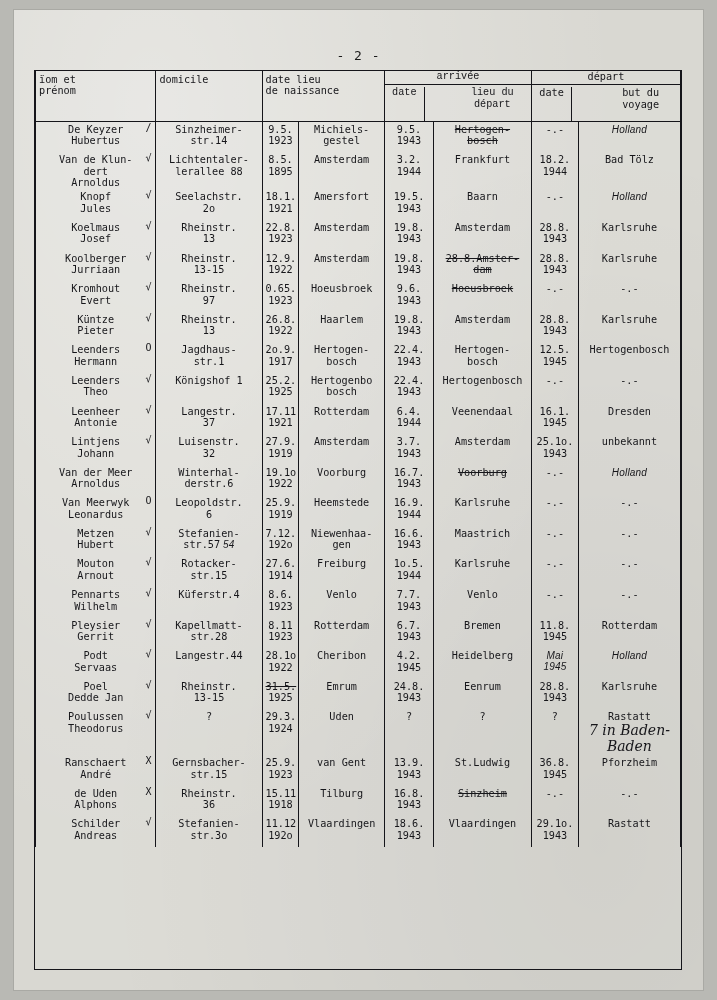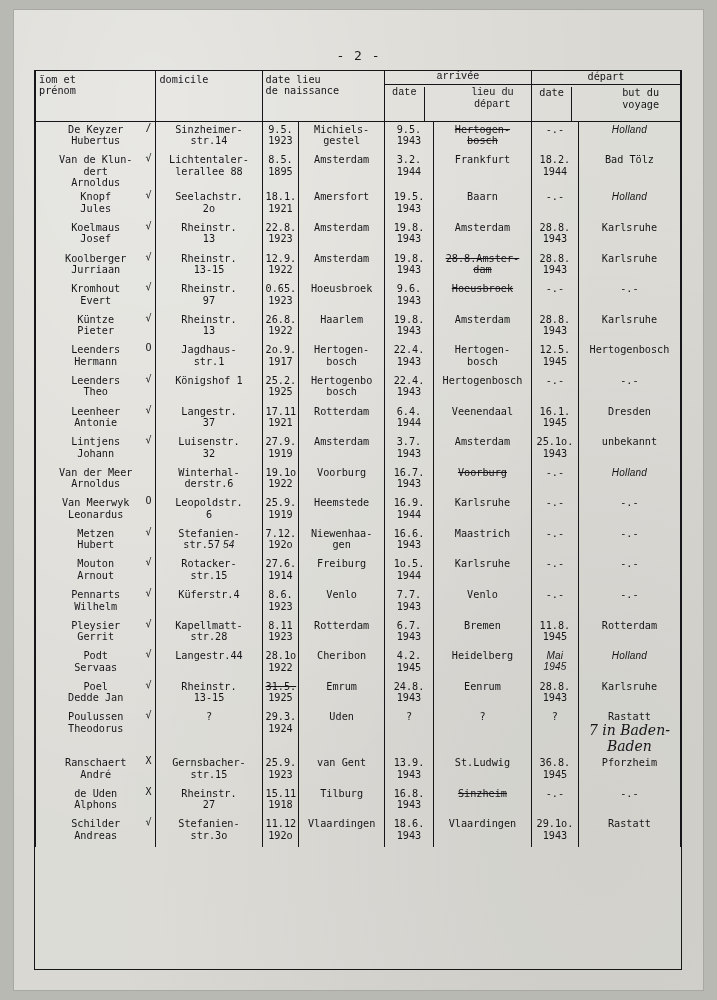--- a/index.html
+++ b/index.html
@@ -828,21 +828,21 @@
             </td>
           </tr>
           <tr>
             <td class="nm">
               <span class="l1">de Uden</span>
               <span class="l2">Alphons</span>
               <span class="mark">X</span>
             </td>
             <td>
               <span class="l1">Rheinstr.</span>
-              <span class="l2">27</span>
+              <span class="l2">36</span>
             </td>
             <td>
               <span class="l1">15.11</span>
               <span class="l2">1918</span>
             </td>
             <td>
               <span class="l1">Tilburg</span>
             </td>
             <td>
               <span class="l1">16.8.</span>

